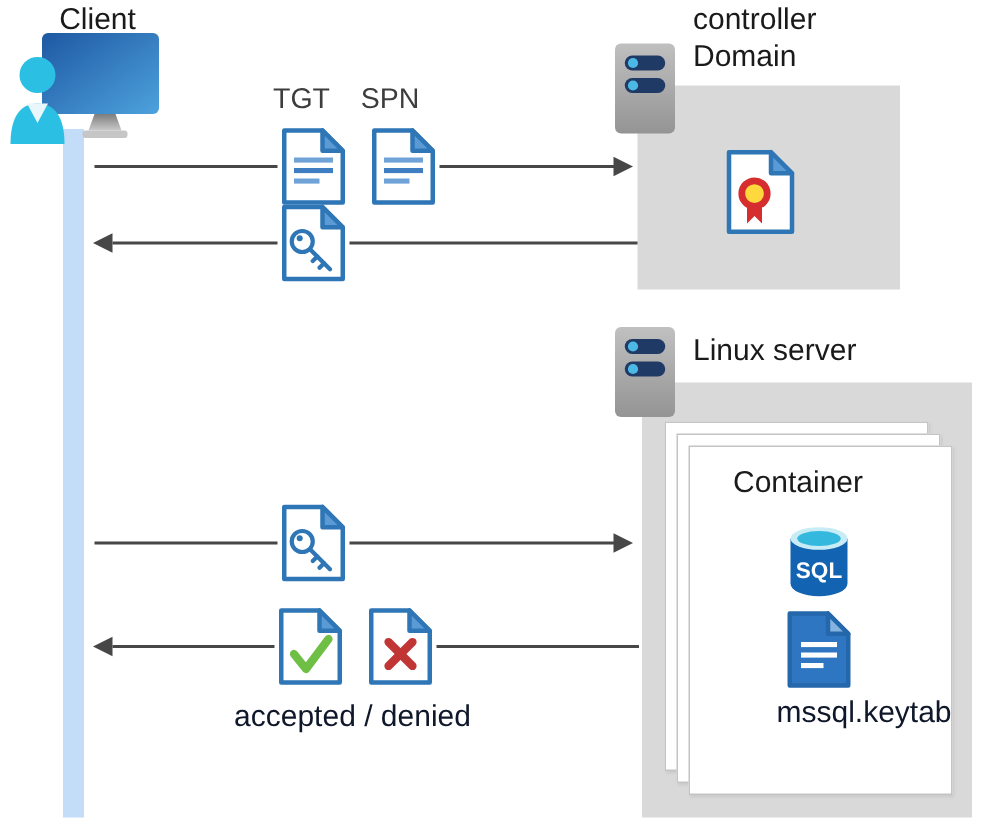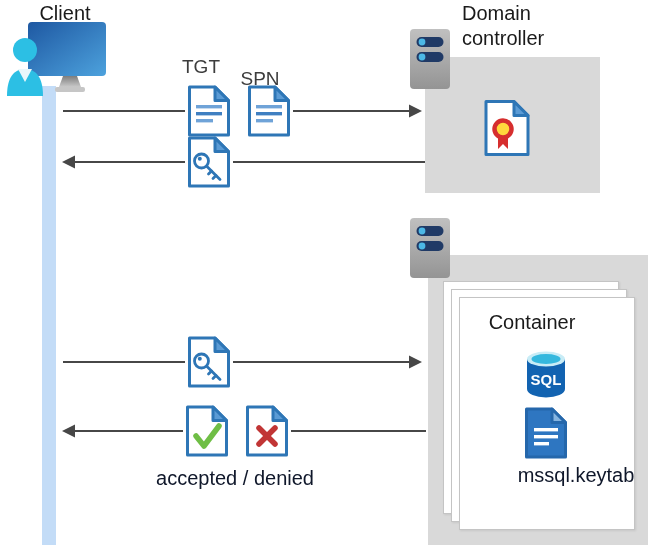--- a/index.html
+++ b/index.html
@@ -75,39 +75,40 @@
   <svg class="abs" style="left:4px;top:20px;" width="108" height="76" viewBox="0 0 108 76">
     <rect x="24" y="2" width="78" height="54" rx="4" fill="url(#mongrad)"></rect>
     <path d="M 59,56 L 73,56 L 77,67 L 55,67 Z" fill="url(#standgrad)"></path>
     <rect x="51" y="67" width="30" height="5" rx="2" fill="#c6c6c6"></rect>
     <path d="M 3,76 C 3,58 9.5,49 21,49 C 32.5,49 39,58 39,76 Z" fill="#2cbfe4"></path>
     <path d="M 14,49 L 28,49 L 21,62 Z" fill="#e9f7fb"></path>
     <circle cx="21" cy="30" r="12" fill="#2cbfe4"></circle>
   </svg>
 
   <div class="abs title" style="left:462px;top:1px;">
+    <div>controller</div>
     <div>Domain</div>
-    <div>controller</div>
   </div>
 
   <svg class="abs" style="left:409px;top:28px;" width="42" height="62" viewBox="0 0 42 62">
     <rect x="1" y="1" width="40" height="60" rx="4" fill="url(#srvgrad)"></rect>
     <rect x="7.5" y="9" width="27" height="10" rx="5" fill="#203a66"></rect>
     <circle cx="13" cy="14" r="3.4" fill="#4cb8e6"></circle>
     <rect x="7.5" y="24" width="27" height="10" rx="5" fill="#203a66"></rect>
     <circle cx="13" cy="29" r="3.4" fill="#4cb8e6"></circle>
   </svg>
 
   <svg class="abs" style="left:483px;top:99px;" width="48" height="58" viewBox="0 0 48 58">
     <path d="M 3,2.5 H 31 L 45,16.5 V 55.5 H 3 Z" fill="#ffffff" stroke="#2e76b6" stroke-width="3" stroke-linejoin="round"></path>
     <path d="M 31,2.5 V 16.5 H 45 Z" fill="#5b9bd5" stroke="#2e76b6" stroke-width="3" stroke-linejoin="round"></path>
     <path d="M 15,36 L 15,50 L 20,45 L 25,50 L 25,36 Z" fill="#d62e2e"></path>
     <circle cx="20" cy="30" r="8.5" fill="#ffd83d" stroke="#d62e2e" stroke-width="4.5"></circle>
   </svg>
 
+  <div class="abs title" style="left:462px;top:222px;">Linux server</div>
 
   <svg class="abs" style="left:409px;top:217px;" width="42" height="62" viewBox="0 0 42 62">
     <rect x="1" y="1" width="40" height="60" rx="4" fill="url(#srvgrad)"></rect>
     <rect x="7.5" y="9" width="27" height="10" rx="5" fill="#203a66"></rect>
     <circle cx="13" cy="14" r="3.4" fill="#4cb8e6"></circle>
     <rect x="7.5" y="24" width="27" height="10" rx="5" fill="#203a66"></rect>
     <circle cx="13" cy="29" r="3.4" fill="#4cb8e6"></circle>
   </svg>
 
   <div class="abs title center" style="left:459px;top:310px;width:146px;">Container</div>
@@ -123,21 +124,21 @@
     <path d="M 2.5,2 H 28 L 41.5,15.5 V 50 H 2.5 Z" fill="#2e76c1" stroke="#2567ab" stroke-width="3" stroke-linejoin="round"></path>
     <path d="M 28,2 V 15.5 H 41.5 Z" fill="#85b4e0" stroke="#2567ab" stroke-width="3" stroke-linejoin="round"></path>
     <rect x="10" y="21" width="24" height="3.4" fill="#ffffff"></rect>
     <rect x="10" y="28" width="24" height="3.4" fill="#ffffff"></rect>
     <rect x="10" y="35" width="15" height="3.4" fill="#ffffff"></rect>
   </svg>
 
   <div class="abs plain center" style="left:459px;top:464px;width:174px;padding-left:30px;">mssql.keytab</div>
 
   <div class="abs msglabel center" style="left:176px;top:56px;width:50px;">TGT</div>
-  <div class="abs msglabel center" style="left:235px;top:68px;width:50px;">SPN</div>
+  <div class="abs msglabel center" style="left:235px;top:56px;width:50px;">SPN</div>
 
   <svg class="abs" style="left:187px;top:85px;" width="44" height="52" viewBox="0 0 44 52">
     <path d="M 2.5,2 H 28 L 41.5,15.5 V 50 H 2.5 Z" fill="#ffffff" stroke="#2e76b6" stroke-width="3" stroke-linejoin="round"></path>
     <path d="M 28,2 V 15.5 H 41.5 Z" fill="#5b9bd5" stroke="#2e76b6" stroke-width="3" stroke-linejoin="round"></path>
     <rect x="9" y="20" width="26" height="3.4" fill="#6fa3d8"></rect>
     <rect x="9" y="27" width="26" height="3.4" fill="#3f7fc1"></rect>
     <rect x="9" y="34" width="17" height="3.4" fill="#6fa3d8"></rect>
   </svg>
 
   <svg class="abs" style="left:247px;top:85px;" width="44" height="52" viewBox="0 0 44 52">

